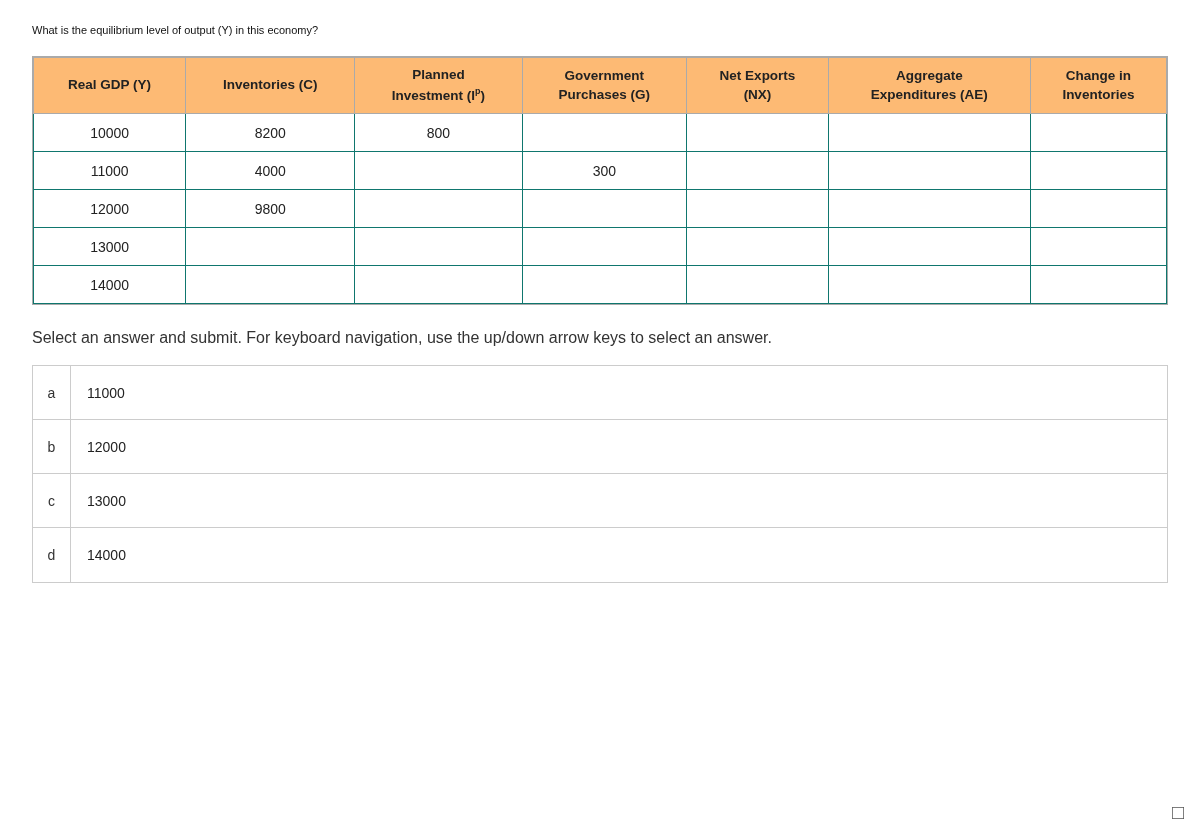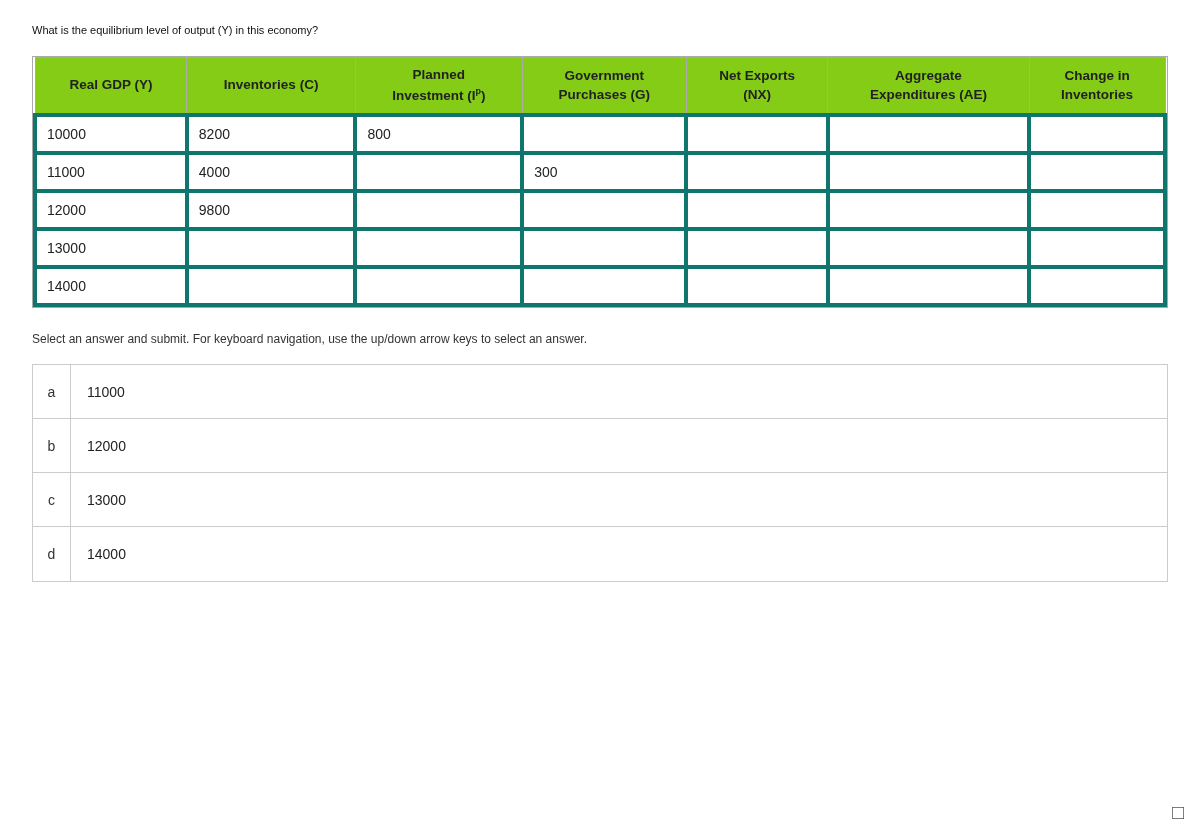--- a/index.html
+++ b/index.html
@@ -24,41 +24,42 @@
       border: 1px solid #aaa;
       margin-bottom: 24px;
     }
 
     table {
       width: 100%;
       border-collapse: collapse;
     }
 
     thead tr {
-      background: #84cc16;
+      background: #fdba74;
     }
 
     thead th {
       border: 1px solid #aaa;
       padding: 8px 10px;
       text-align: center;
       font-weight: 600;
       vertical-align: middle;
       font-size: 13.5px;
       line-height: 1.4;
     }
 
     tbody td {
-      border: 4px solid #0f766e;
+      border: 1px solid #0f766e;
       padding: 8px 10px;
+      text-align: center;
       height: 38px;
     }
 
     .instruction-text {
-      font-size: 12px;
+      font-size: 16px;
       color: #333;
       margin-bottom: 18px;
     }
 
     .answer-options {
       width: 100%;
       border: 1px solid #ccc;
     }
 
     .answer-row {

